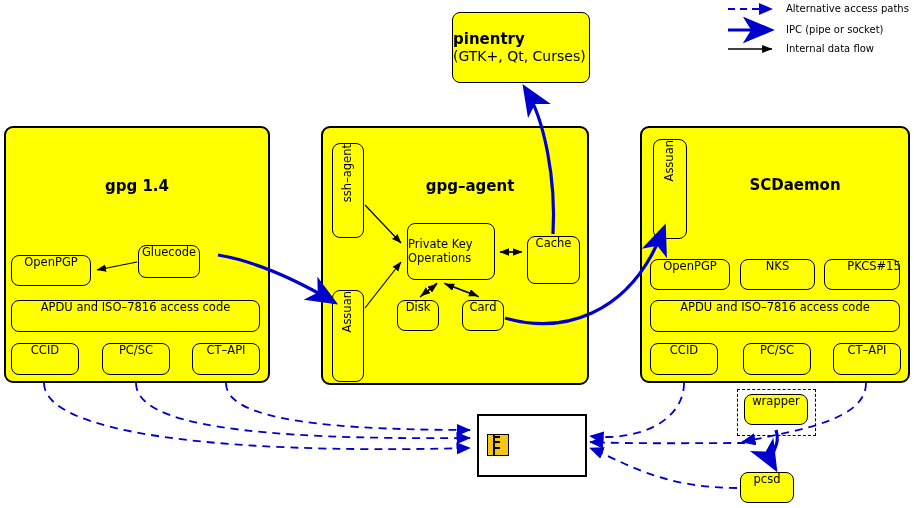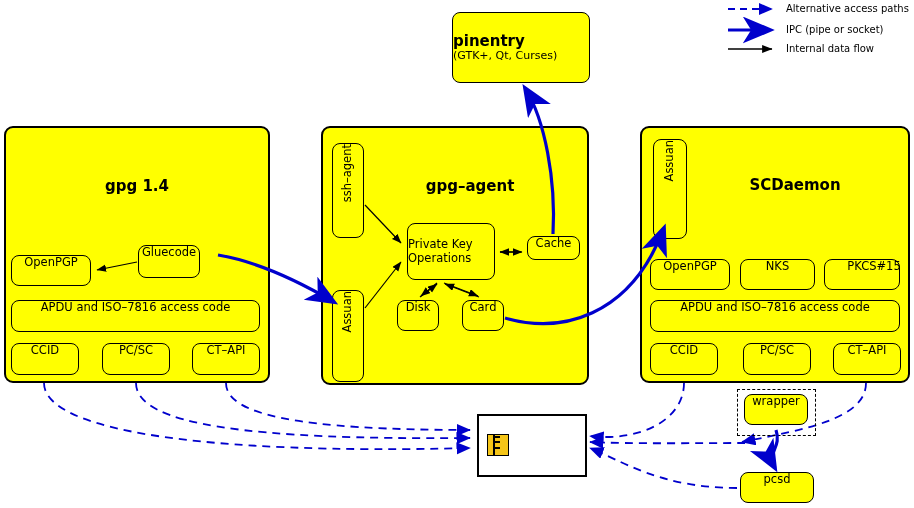--- a/index.html
+++ b/index.html
@@ -12,21 +12,21 @@
   .node{position:absolute;z-index:3;box-sizing:border-box;}
   .bigbox{background:#ffff00;border:2px solid #000000;border-radius:9px;}
   .subbox{background:#ffff00;border:1.6px solid #000000;border-radius:8px;
           display:flex;align-items:flex-start;justify-content:center;text-align:center;}
   .subbox span{display:block;line-height:1.15;}
   .boxtitle{position:absolute;z-index:4;font-weight:bold;font-size:15px;color:#000;
             text-align:center;white-space:nowrap;}
   .vert{writing-mode:vertical-rl;transform:rotate(180deg);}
   .label{font-size:11.5px;color:#000;}
   .pin-title{font-weight:bold;font-size:15px;line-height:1.2;}
-  .pin-sub{font-size:11px;line-height:1.2;}
+  .pin-sub{font-size:14px;line-height:1.2;}
   .card{position:absolute;z-index:3;background:#ffffff;border:2px solid #000000;}
   .chip{position:absolute;z-index:4;background:#f5c518;border:1.5px solid #000;}
   .chip:before,.chip:after{content:"";position:absolute;background:#000;}
   .chip:before{left:5px;top:0;width:1.5px;height:100%;}
   .chip:after{left:5px;top:6px;width:7px;height:1.5px;box-shadow:0 6px 0 #000,0 -5px 0 #000;}
   .dashbox{position:absolute;z-index:2;border:1.6px dashed #000;background:transparent;}
   .legend{position:absolute;z-index:6;}
   .legend-text{position:absolute;font-size:10px;color:#000;white-space:nowrap;}
 </style>
 </head>
@@ -115,21 +115,21 @@
 
   <div class="node subbox" style="left:332px;top:290px;width:32px;height:92px;">
     <span class="label vert">Assuan</span>
   </div>
 
   <div class="node subbox" style="left:407px;top:223px;width:88px;height:57px;flex-direction:column;">
     <span class="label">Private Key</span>
     <span class="label">Operations</span>
   </div>
 
-  <div class="node subbox" style="left:527px;top:236px;width:53px;height:24px;">
+  <div class="node subbox" style="left:527px;top:236px;width:53px;height:48px;">
     <span class="label">Cache</span>
   </div>
 
   <div class="node subbox" style="left:397px;top:300px;width:42px;height:31px;">
     <span class="label">Disk</span>
   </div>
   <div class="node subbox" style="left:462px;top:300px;width:42px;height:31px;">
     <span class="label">Card</span>
   </div>
 
@@ -159,21 +159,21 @@
   </div>
   <div class="node subbox" style="left:833px;top:343px;width:68px;height:32px;">
     <span class="label">CT–API</span>
   </div>
 
   <div class="dashbox" style="left:737px;top:389px;width:77px;height:45px;"></div>
   <div class="node subbox" style="left:744px;top:394px;width:64px;height:31px;">
     <span class="label">wrapper</span>
   </div>
 
-  <div class="node subbox" style="left:740px;top:472px;width:74px;height:31px;">
+  <div class="node subbox" style="left:740px;top:472px;width:54px;height:31px;">
     <span class="label">pcsd</span>
   </div>
 
   <div class="card" style="left:477px;top:414px;width:106px;height:59px;"></div>
   <div class="chip" style="left:487px;top:434px;width:20px;height:20px;"></div>
 
   <svg class="layer above" viewBox="0 0 914 508">
 
     <g stroke="#000000" stroke-width="1.2" fill="none">
 

